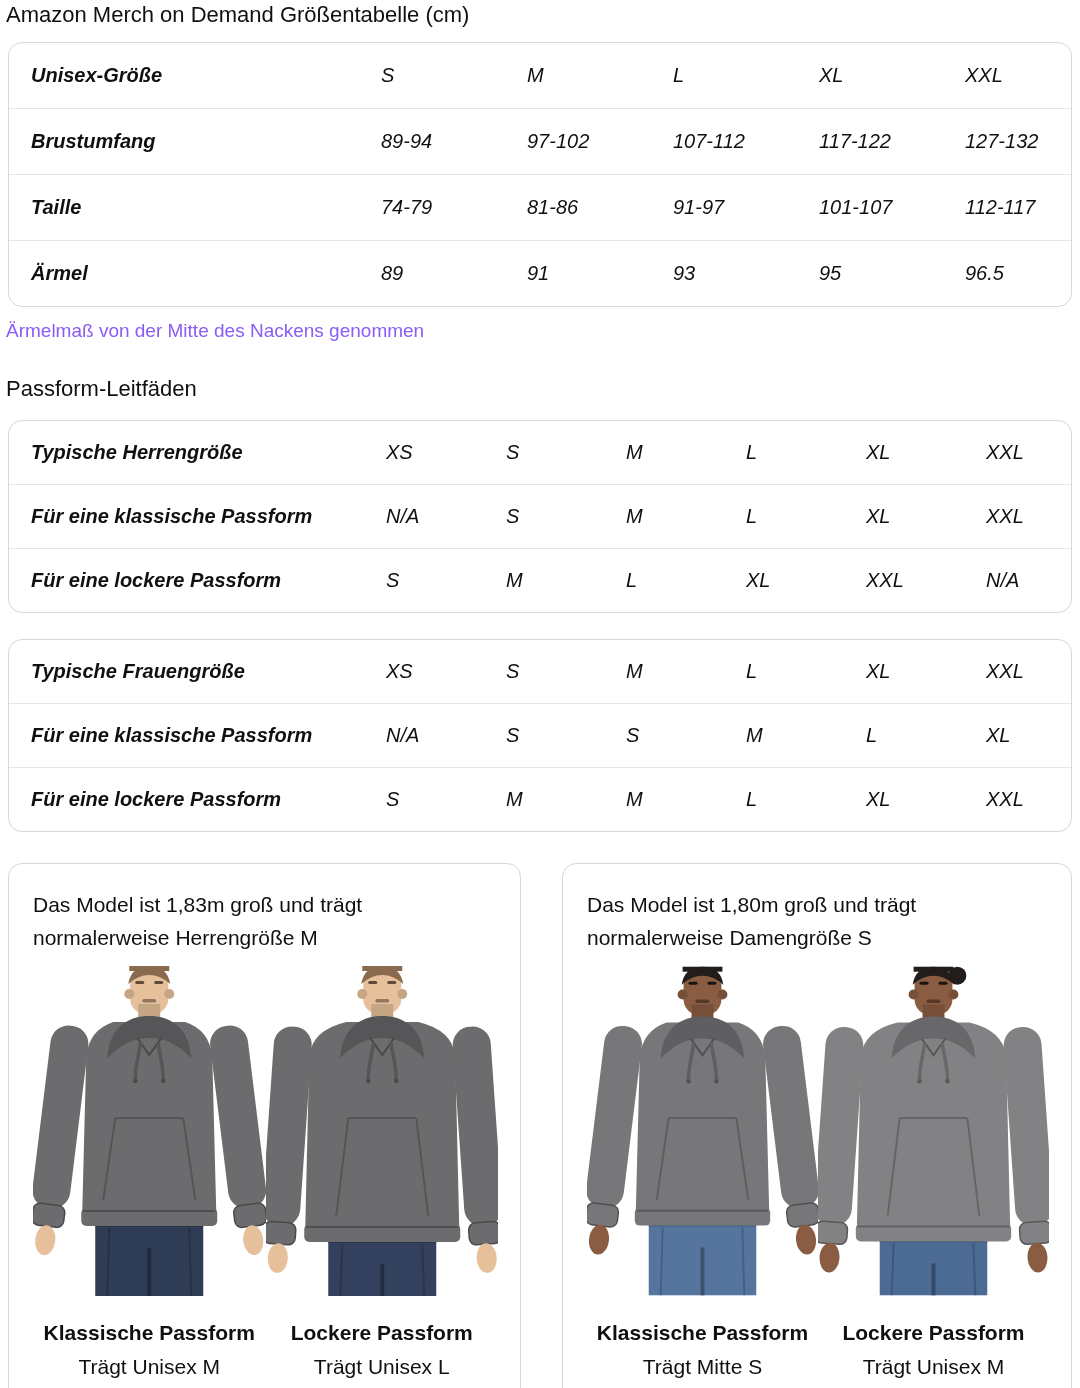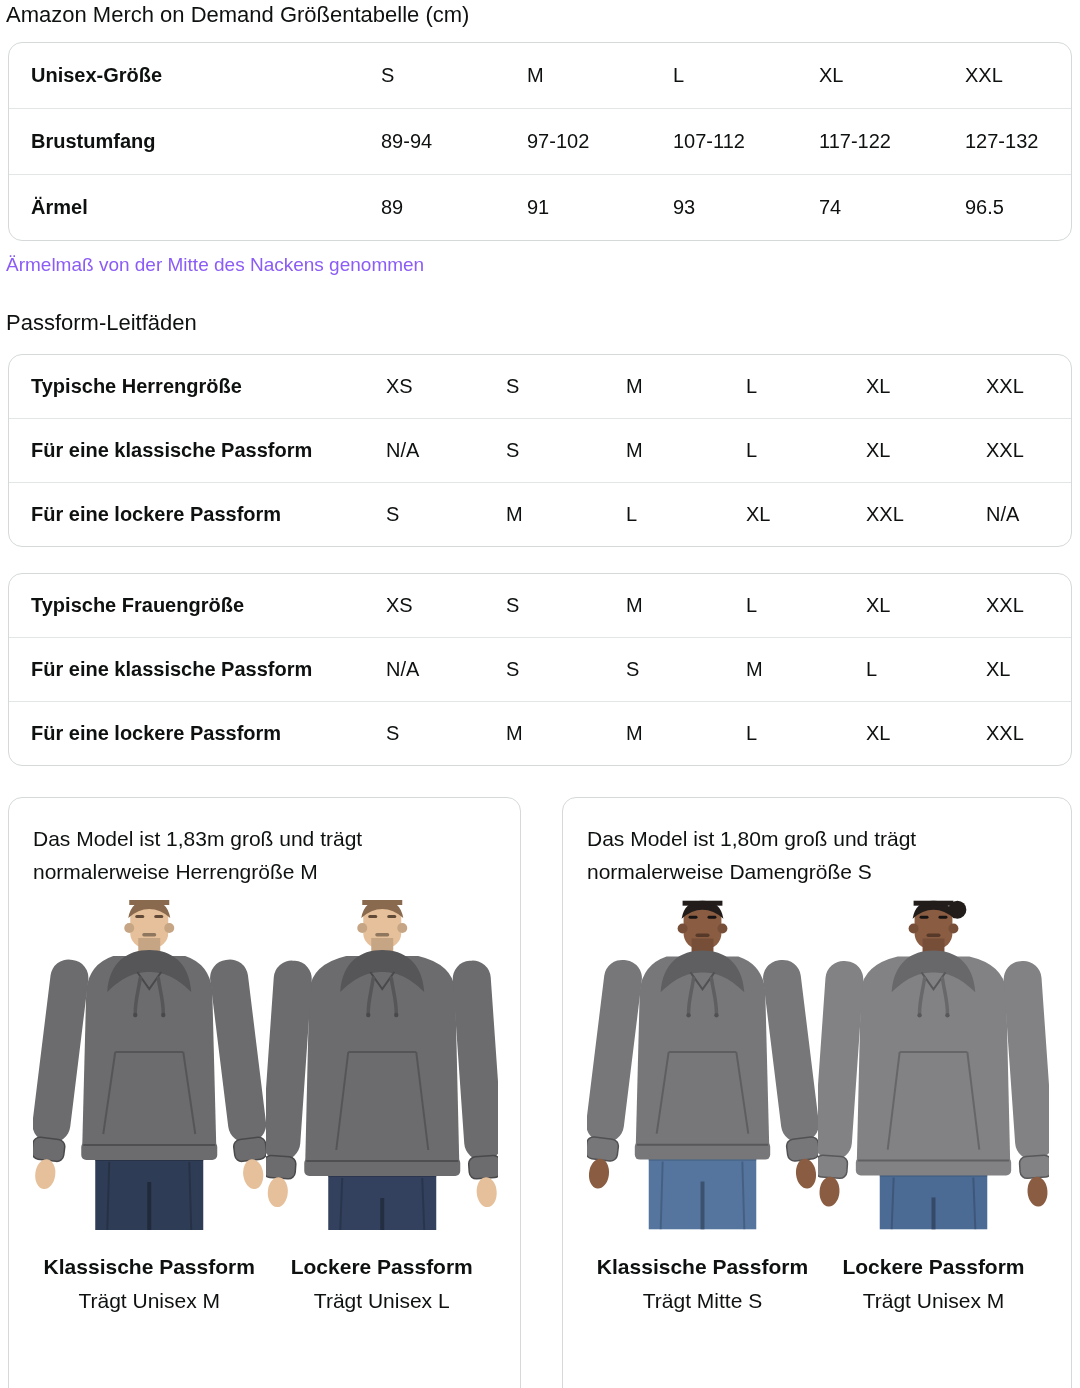--- a/index.html
+++ b/index.html
@@ -15,20 +15,21 @@
   .table{
     margin:0 8px;border:1px solid #d5d9d9;border-radius:14px;
     overflow:hidden;background:#fff;
   }
   .t-size{margin-top:14px;}
   .t-fit1{margin-top:18px;}
   .t-fit2{margin-top:26px;}
   .trow{
     display:grid;align-items:center;padding:0 22px;
     border-top:1px solid #e3e6e6;
+    font-style:italic;
   }
   .trow:first-child{border-top:none;}
   .t-size .trow{grid-template-columns:350px 146px 146px 146px 146px auto;height:65px;}
   .t-fit1 .trow,.t-fit2 .trow{grid-template-columns:355px 120px 120px 120px 120px 120px auto;height:63px;}
   .cell{font-size:20px;white-space:nowrap;}
   .lbl{font-weight:700;}
   .note{
     margin:12px 0 0 6px;font-size:19px;line-height:24px;color:#8b5cf6;
   }
   .section-title{
@@ -70,25 +71,33 @@
   </div>
   <div class="trow">
     <div class="cell lbl">Brustumfang</div>
     <div class="cell">89-94</div>
     <div class="cell">97-102</div>
     <div class="cell">107-112</div>
     <div class="cell">117-122</div>
     <div class="cell">127-132</div>
   </div>
   <div class="trow">
+    <div class="cell lbl">Taille</div>
+    <div class="cell">74-79</div>
+    <div class="cell">81-86</div>
+    <div class="cell">91-97</div>
+    <div class="cell">101-107</div>
+    <div class="cell">112-117</div>
+  </div>
+  <div class="trow">
     <div class="cell lbl">Ärmel</div>
     <div class="cell">89</div>
     <div class="cell">91</div>
     <div class="cell">93</div>
-    <div class="cell">74</div>
+    <div class="cell">95</div>
     <div class="cell">96.5</div>
   </div>
 </div>
 
 <p class="note">Ärmelmaß von der Mitte des Nackens genommen</p>
 
 <h2 class="section-title">Passform-Leitfäden</h2>
 
 <div class="table t-fit1">
   <div class="trow">

